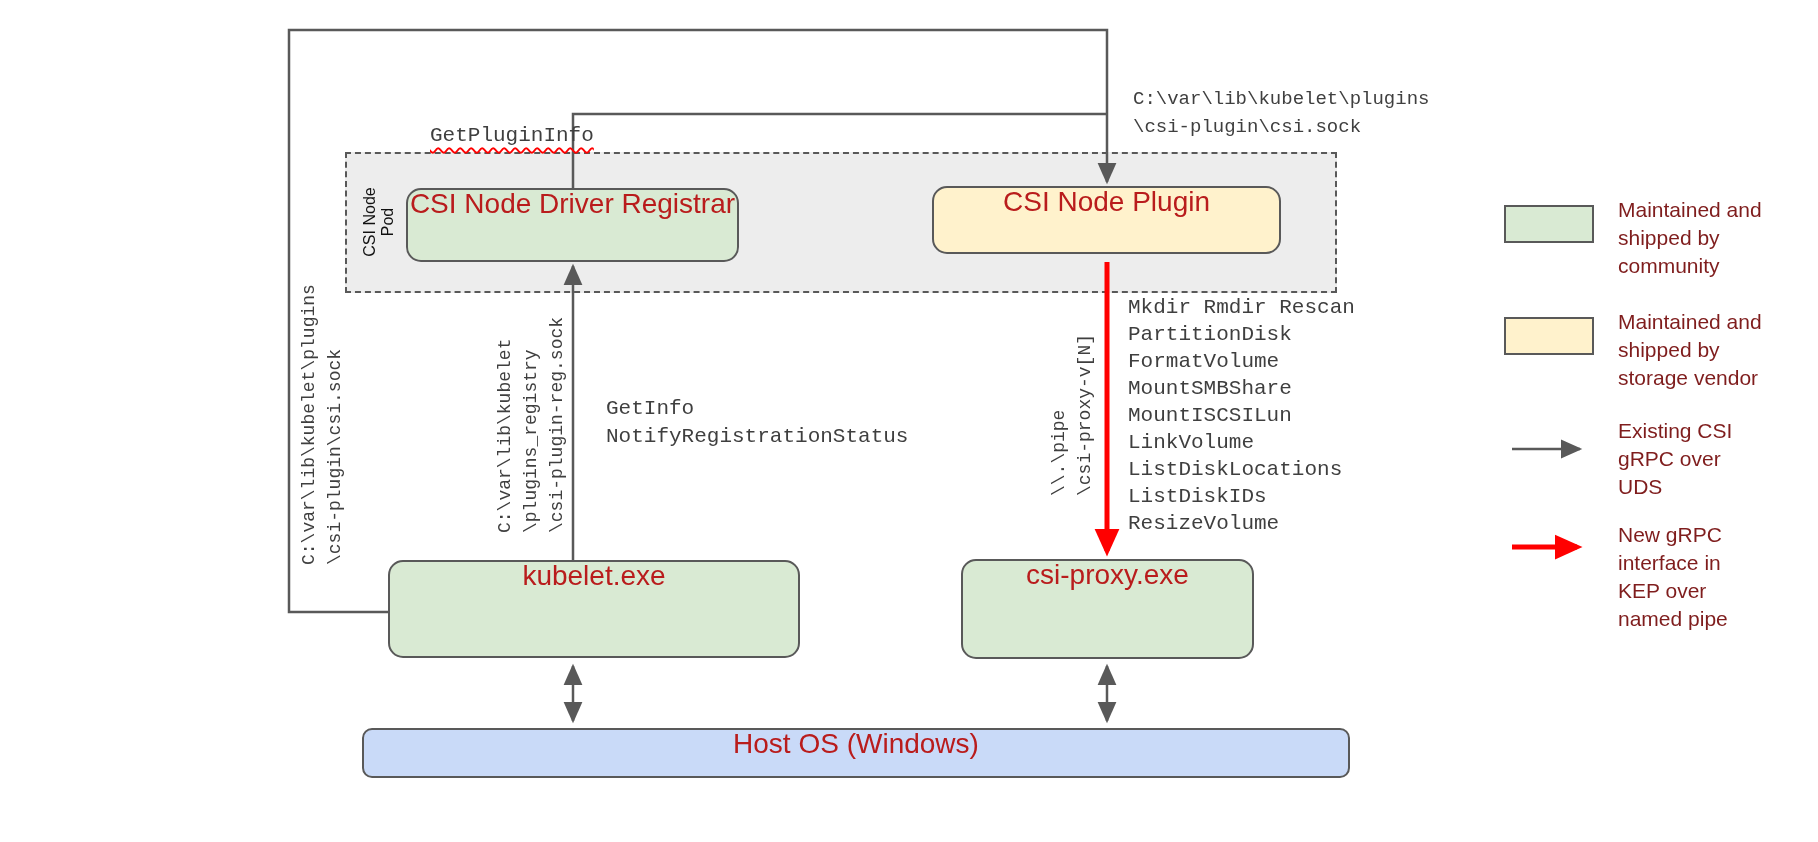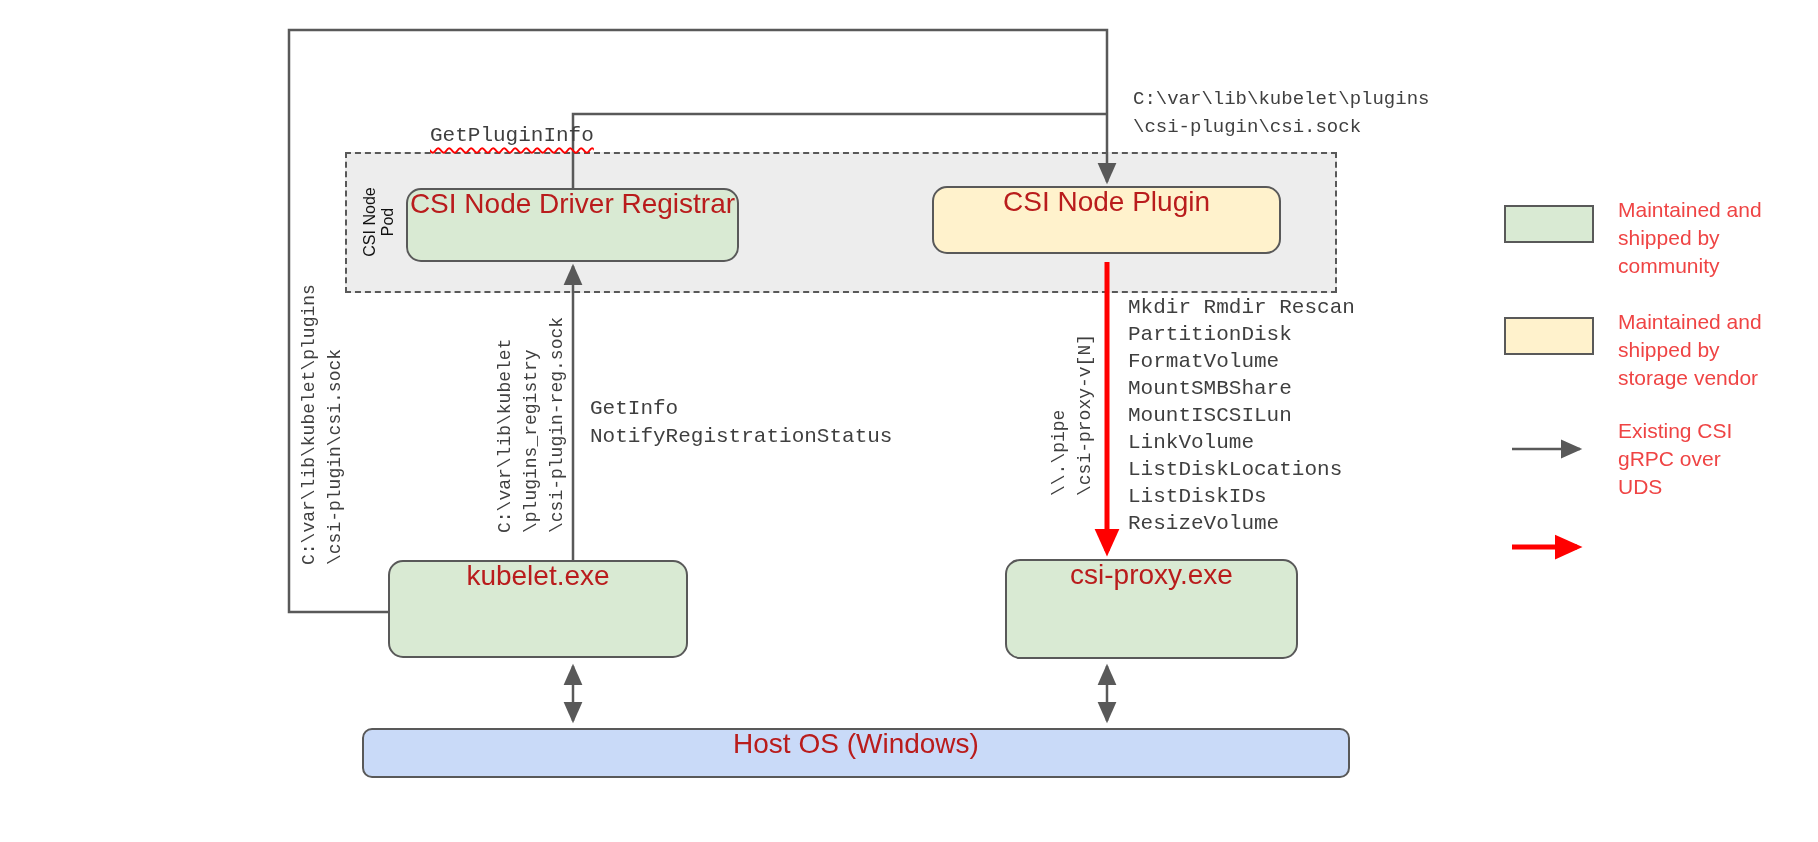--- a/index.html
+++ b/index.html
@@ -20,21 +20,21 @@
   .mono21{font-size:21px;line-height:27px;}
   .mono19{font-size:19px;line-height:27px;}
   .mono18{font-size:18px;line-height:26px;}
   .rot{transform:rotate(-90deg);}
   .squiggle{text-decoration:underline wavy #ff0000 1.5px;text-underline-offset:6px;}
   .podlabel{position:absolute;left:322px;top:211px;width:100px;height:22px;
             font-size:16px;color:#111;text-align:center;transform:rotate(-90deg);z-index:2;}
   .legend-swatch{position:absolute;width:90px;height:38px;border:2px solid #595959;
                  box-sizing:border-box;z-index:3;}
   .legend-text{position:absolute;left:1618px;width:190px;font-size:21px;line-height:28px;
-               color:#ef4444;white-space:pre-line;z-index:3;}
+               color:#7f1d1d;white-space:pre-line;z-index:3;}
 </style>
 </head>
 <body>
 
 <div id="canvas">
 
   <div class="pod"></div>
   <div class="podlabel">CSI Node Pod</div>
 
   <svg id="connectors" width="1818" height="842">
@@ -57,45 +57,45 @@
   </svg>
 
   <div class="box green" style="left:406px;top:188px;width:333px;height:74px;">
     <div>CSI Node Driver Registrar</div>
   </div>
 
   <div class="box yellow" style="left:932px;top:186px;width:349px;height:68px;">
     <div>CSI Node Plugin</div>
   </div>
 
-  <div class="box green" style="left:388px;top:560px;width:300px;height:98px;">
+  <div class="box green" style="left:388px;top:560px;width:412px;height:98px;">
     <div>kubelet.exe</div>
   </div>
 
-  <div class="box green" style="left:961px;top:559px;width:293px;height:100px;margin-left:44px;">
+  <div class="box green" style="left:961px;top:559px;width:293px;height:100px;">
     <div>csi-proxy.exe</div>
   </div>
 
   <div class="box blue" style="left:362px;top:728px;width:988px;height:50px;">
     <div>Host OS (Windows)</div>
   </div>
 
   <div class="lbl mono21 squiggle" style="left:390px;top:122px;margin-left:40px;">GetPluginInfo</div>
 
   <div class="lbl mono19" style="left:1133px;top:85px;line-height:28px;">C:\var\lib\kubelet\plugins
 \csi-plugin\csi.sock</div>
 
   <div class="lbl mono18 rot" style="left:177px;top:394px;width:290px;height:52px;">C:\var\lib\kubelet\plugins
 \csi-plugin\csi.sock</div>
 
   <div class="lbl mono18 rot" style="left:423px;top:386px;width:216px;height:78px;">C:\var\lib\kubelet
 \plugins_registry
 \csi-plugin-reg.sock</div>
 
-  <div class="lbl mono21" style="left:590px;top:395px;line-height:28px;">GetInfo
+  <div class="lbl mono21" style="left:606px;top:395px;line-height:28px;">GetInfo
 NotifyRegistrationStatus</div>
 
   <div class="lbl mono18 rot" style="left:991px;top:389px;width:162px;height:52px;">\\.\pipe
 \csi-proxy-v[N]</div>
 
   <div class="lbl mono21" style="left:1128px;top:294px;">Mkdir Rmdir Rescan
 PartitionDisk
 FormatVolume
 MountSMBShare
 MountISCSILun
@@ -112,14 +112,18 @@
 
   <div class="legend-swatch" style="left:1504px;top:317px;background:#fff2cc;"></div>
   <div class="legend-text" style="top:308px;">Maintained and
 shipped by
 storage vendor</div>
 
   <div class="legend-text" style="top:417px;">Existing CSI
 gRPC over
 UDS</div>
 
+  <div class="legend-text" style="top:521px;">New gRPC
+interface in
+KEP over
+named pipe</div>
 
 </div>
 
 </body></html>

